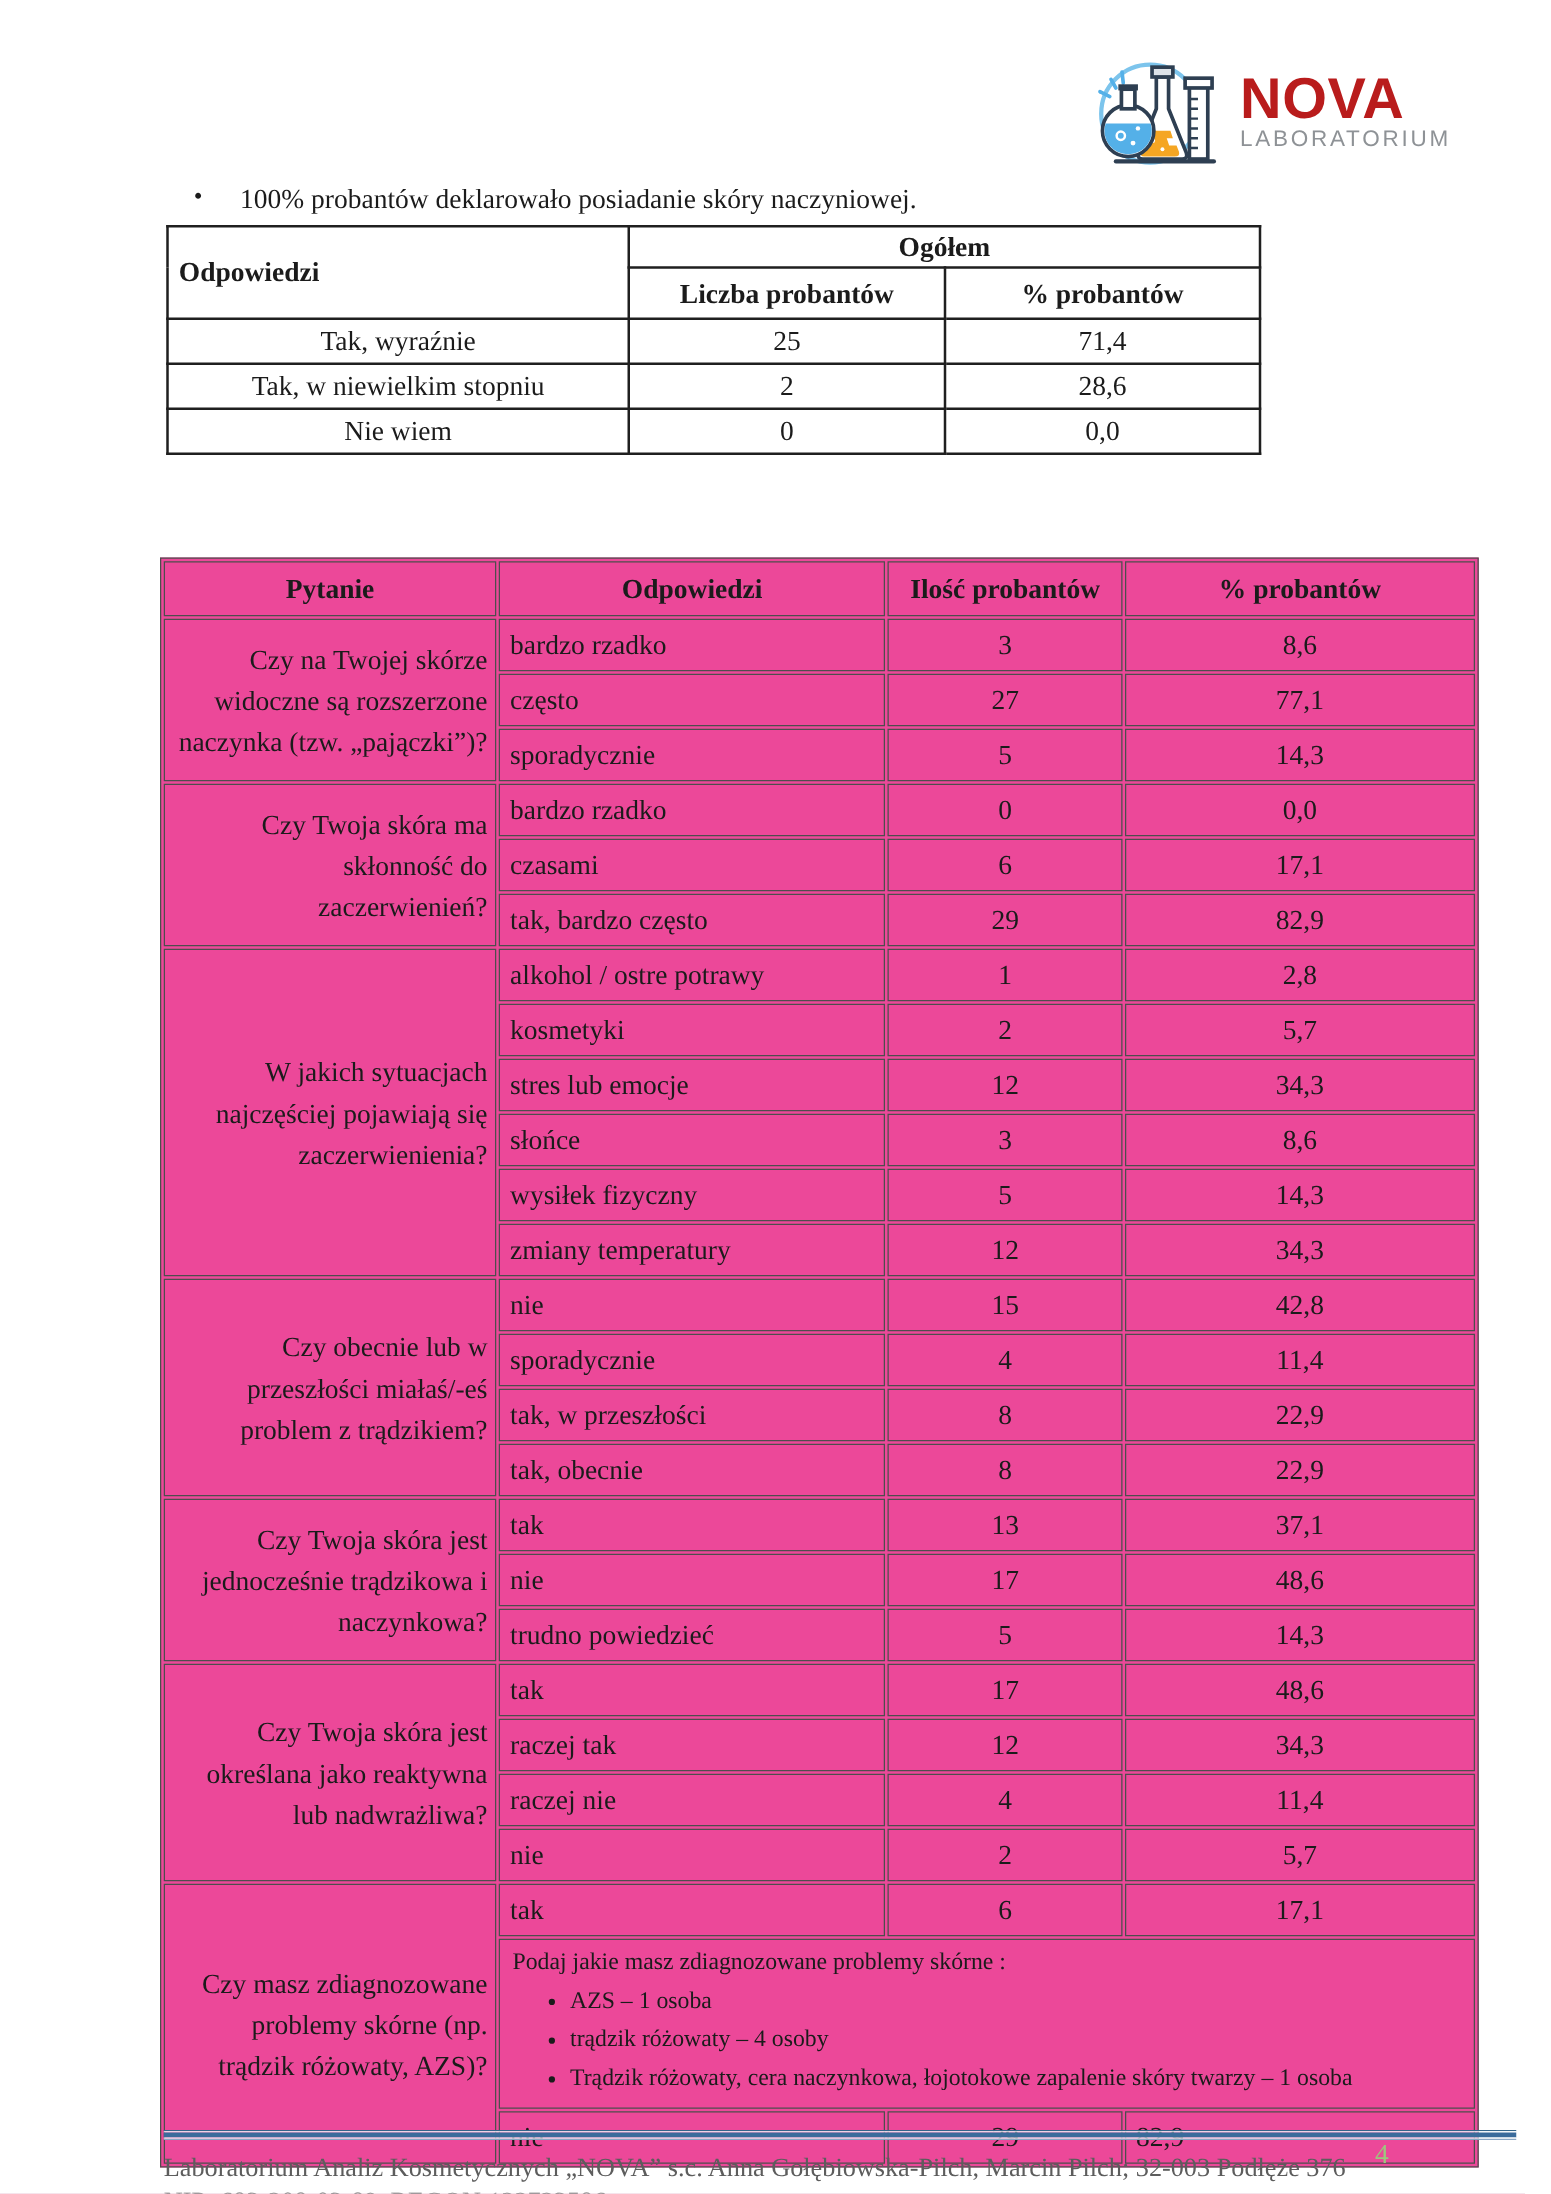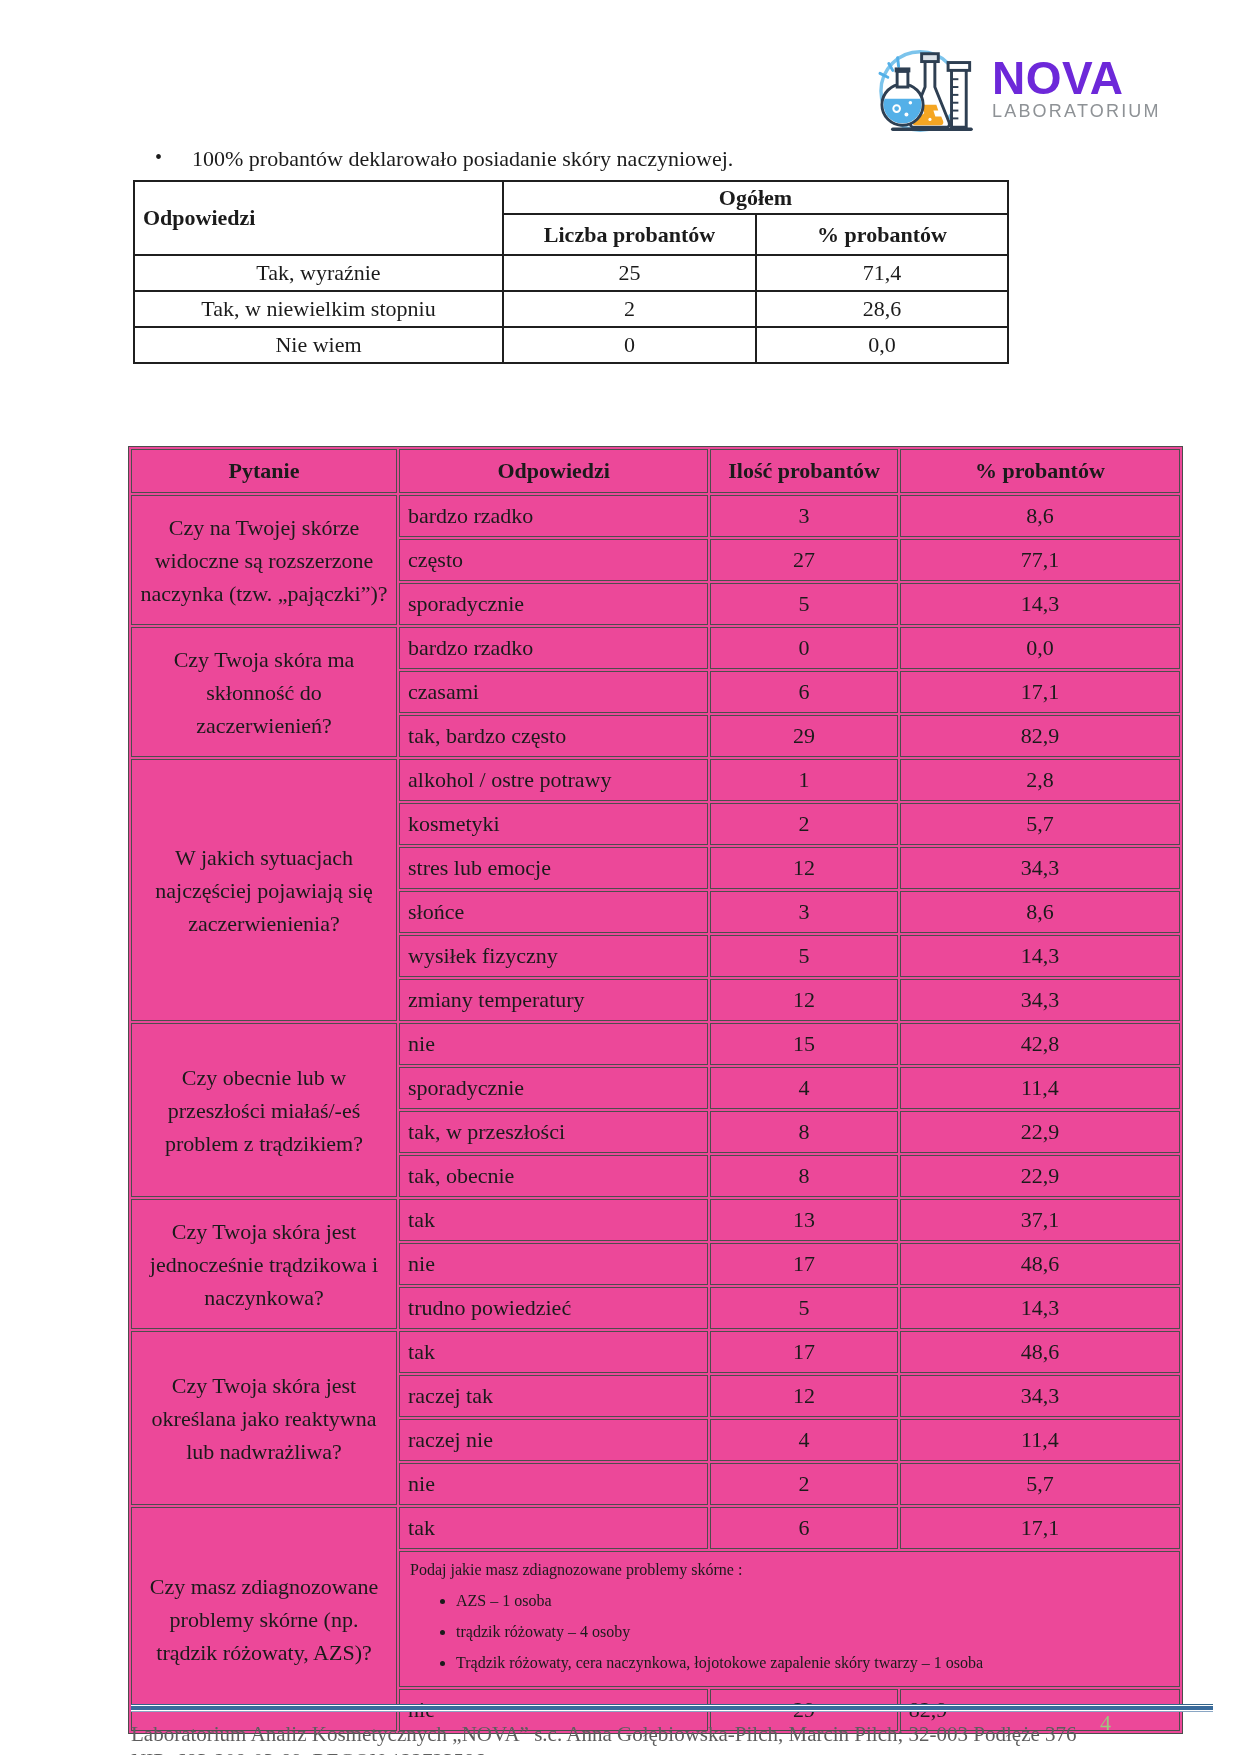--- a/index.html
+++ b/index.html
@@ -21,21 +21,21 @@
   body{background:#e8e8e8;}
   .page{
     position:relative; width:1241px; height:1755px; background:#ffffff;
     font-family:"Liberation Serif","DejaVu Serif",serif; color:var(--text);
     overflow:hidden; margin:0 auto;
   }
   
   .logo{position:absolute; top:40px; left:868px; display:flex; align-items:center;}
   .logo-icon svg{width:120px; height:98px; display:block;}
   .logo-text{margin-left:4px; font-family:"Liberation Sans","DejaVu Sans",sans-serif;}
-  .logo-title{font-size:46px; font-weight:800; letter-spacing:.5px; color:#6d28d9; line-height:44px;}
+  .logo-title{font-size:46px; font-weight:800; letter-spacing:.5px; color:#b91c1c; line-height:44px;}
   .logo-subtitle{font-size:18px; color:var(--logo-subtitle); letter-spacing:2.2px; margin-top:1px;}
   
   .bullet-item{position:absolute; top:146px; left:155px; font-size:22px; display:flex;}
   .bullet-marker{width:37px; font-size:20px;}
   
   .t1{position:absolute; top:180px; left:133px; width:874px;
       border-collapse:collapse; table-layout:fixed; font-size:22px;}
   .t1 th,.t1 td{border:2px solid var(--table1-border); padding:1px 8px; overflow:hidden;}
   .t1 th{font-weight:bold; text-align:center;}
   .t1 .h1{height:33px;}
@@ -47,22 +47,22 @@
   
   .t2{position:absolute; top:446px; left:128px; width:1055px;
       border-collapse:separate; border-spacing:2px; border:1px solid var(--table-border);
       table-layout:fixed; font-size:22px; background:#ec4899;}
   .t2 th,.t2 td{border:1px solid var(--table-border); padding:2px 8px; overflow:hidden;}
   .t2 th{font-weight:bold; text-align:center; height:38px; vertical-align:middle;}
   .t2 td.acell{text-align:left; height:36px; line-height:30px; vertical-align:middle;}
   .t2 td.ccell{text-align:center; vertical-align:middle;}
   .t2 td.pcell{text-align:center; vertical-align:middle;}
   .t2 td.pcell.left{text-align:left;}
-  .t2 td.qcell{text-align:center; vertical-align:middle; line-height:33px; padding:2px 6px;margin-left:12px;}
-  .t2 td.notecell{font-size:16px; line-height:25px; vertical-align:top; padding:5px 10px;}
+  .t2 td.qcell{text-align:right; vertical-align:middle; line-height:33px; padding:2px 6px;margin-left:12px;}
+  .t2 td.notecell{font-size:19px; line-height:25px; vertical-align:top; padding:5px 10px;}
   .note-list{margin:6px 0 2px 0; padding-left:46px; list-style:disc;}
   .note-list li{margin-bottom:6px;}
   
   .footer{position:absolute; top:1704px; left:131px; width:1082px;}
   .rule-a{height:1px; background:var(--footer-rule-dark);}
   .rule-gap{height:1px; background:#fff;}
   .rule-b{height:4px; background:var(--footer-rule);}
   .rule-c{height:1px; background:var(--footer-rule-light);}
   .footer-text{margin-top:9px; font-size:21px; line-height:27px; color:var(--footer-text);}
   .page-number{position:absolute; top:1710px; right:130px; font-size:22px; color:var(--page-number);}

